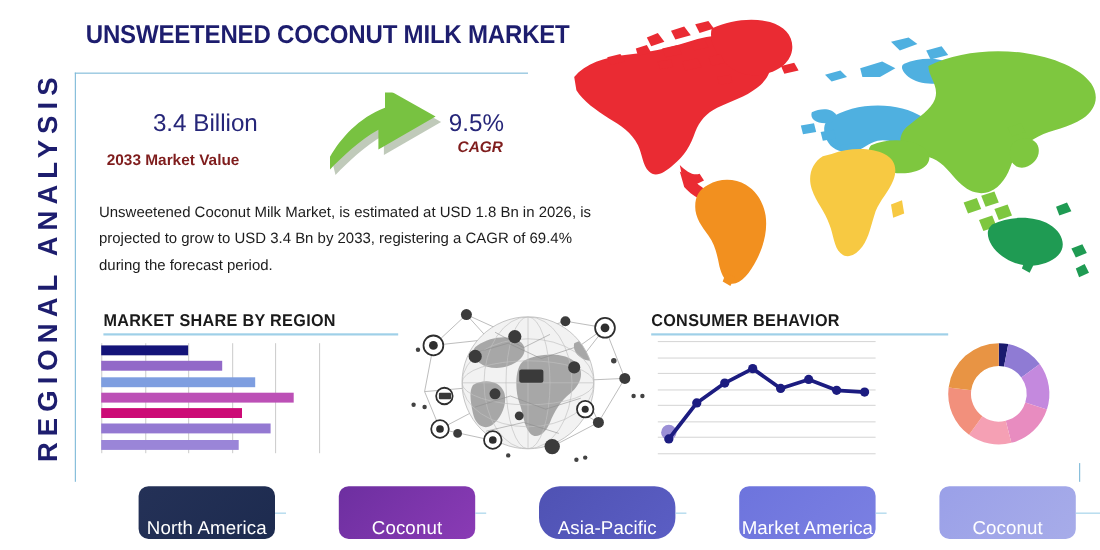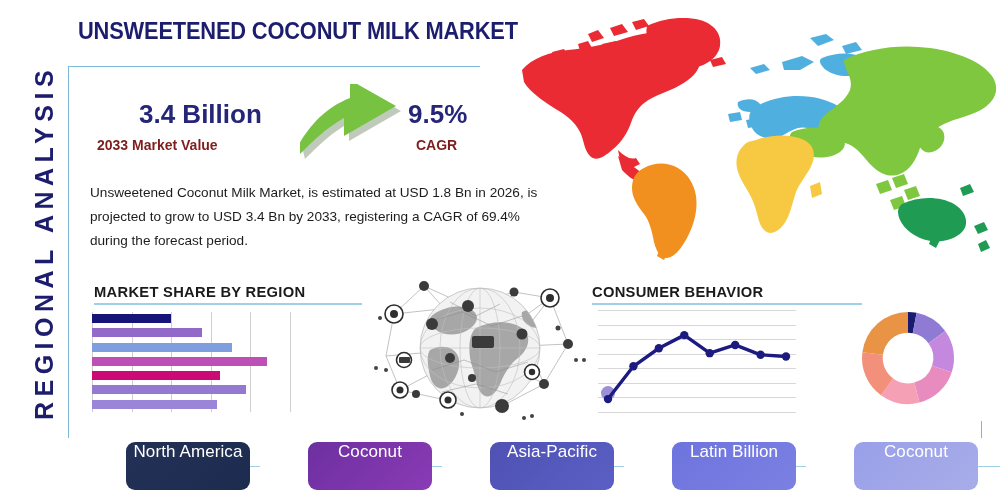--- a/index.html
+++ b/index.html
@@ -62,37 +62,37 @@
   .frame-right-cut {
     position: absolute;
     left: 975px; top: 66px;
     width: 20px; height: 355px;
     background: #ffffff;
   }
 
   
   .kpi-value {
     position: absolute;
-    font-size: 26px; font-weight: bold;
+    font-size: 22px; font-weight: normal;
     color: #262679;
     font-family: "Liberation Sans Narrow", "Liberation Sans", sans-serif;
     white-space: nowrap;
   }
   .kpi-label {
     position: absolute;
     font-size: 14px; font-weight: bold;
     color: #7f1d1d;
     font-family: "Liberation Sans", sans-serif;
     white-space: nowrap;
     text-align: right;
   }
   #kpi1-value { left: 139px; top: 99px; }
   #kpi1-label { left: 97px; top: 137px; }
   #kpi2-value { left: 408px; top: 99px; }
-  #kpi2-label { left: 416px; top: 137px; }
+  #kpi2-label { left: 416px; top: 125px; font-style: italic; }
 
   .growth-arrow {
     position: absolute;
     left: 300px; top: 84px;
     width: 108px; height: 82px;
   }
 
   
   .description {
     position: absolute;
@@ -179,21 +179,21 @@
     position: absolute;
     left: 78px; top: 442px;
     width: 900px; height: 48px;
     display: flex;
     gap: 10px;
   }
   .legend-btn {
     flex: 1 1 0;
     border-radius: 9px;
     display: flex;
-    align-items: flex-start;
+    align-items: flex-end;
     justify-content: center;
     color: #ffffff;
     font-size: 17px;
     font-family: "Liberation Sans", sans-serif;
     letter-spacing: 0.1px;
     white-space: nowrap;
     margin-left: 48px;
   }
   .legend-connector {
     position: absolute;
@@ -470,25 +470,25 @@
         <path d="M 6.362723739534019 46.234671256042006 A 46 46 0 0 1 51.99999999999999 6 L 51.99999999999999 26.7 A 25.3 25.3 0 0 0 26.89949805674371 48.8290691908231 Z" fill="#e89444"></path>
       </svg></div>
 
   <div class="legend-row" id="legend-row">
       <div class="legend-btn" style="background: linear-gradient(135deg, rgb(36, 49, 87), rgb(29, 43, 79));">
         <span>North America</span>
       </div>
       <div class="legend-btn" style="background: linear-gradient(135deg, rgb(109, 47, 160), rgb(138, 59, 181));">
         <span>Coconut</span>
       </div>
-      <div class="legend-btn" style="background: linear-gradient(135deg, rgb(79, 82, 179), rgb(91, 94, 196));">
+      <div class="legend-btn" style="background: linear-gradient(135deg, rgb(79, 82, 179), rgb(91, 94, 196)); border-radius: 19px;">
         <span>Asia-Pacific</span>
       </div>
       <div class="legend-btn" style="background: linear-gradient(135deg, rgb(109, 116, 221), rgb(123, 128, 226));">
-        <span>Latin Billion</span>
+        <span>Market America</span>
       </div>
       <div class="legend-btn" style="background: linear-gradient(135deg, rgb(154, 160, 232), rgb(167, 172, 233));">
         <span>Coconut</span>
       </div>
     </div>
 
 <div class="legend-connector" style="left: 250px; width: 10px;"></div>
     <div class="legend-connector" style="left: 432px; width: 10px;"></div>
     <div class="legend-connector" style="left: 614px; width: 10px;"></div>
     <div class="legend-connector" style="left: 796px; width: 10px;"></div>

